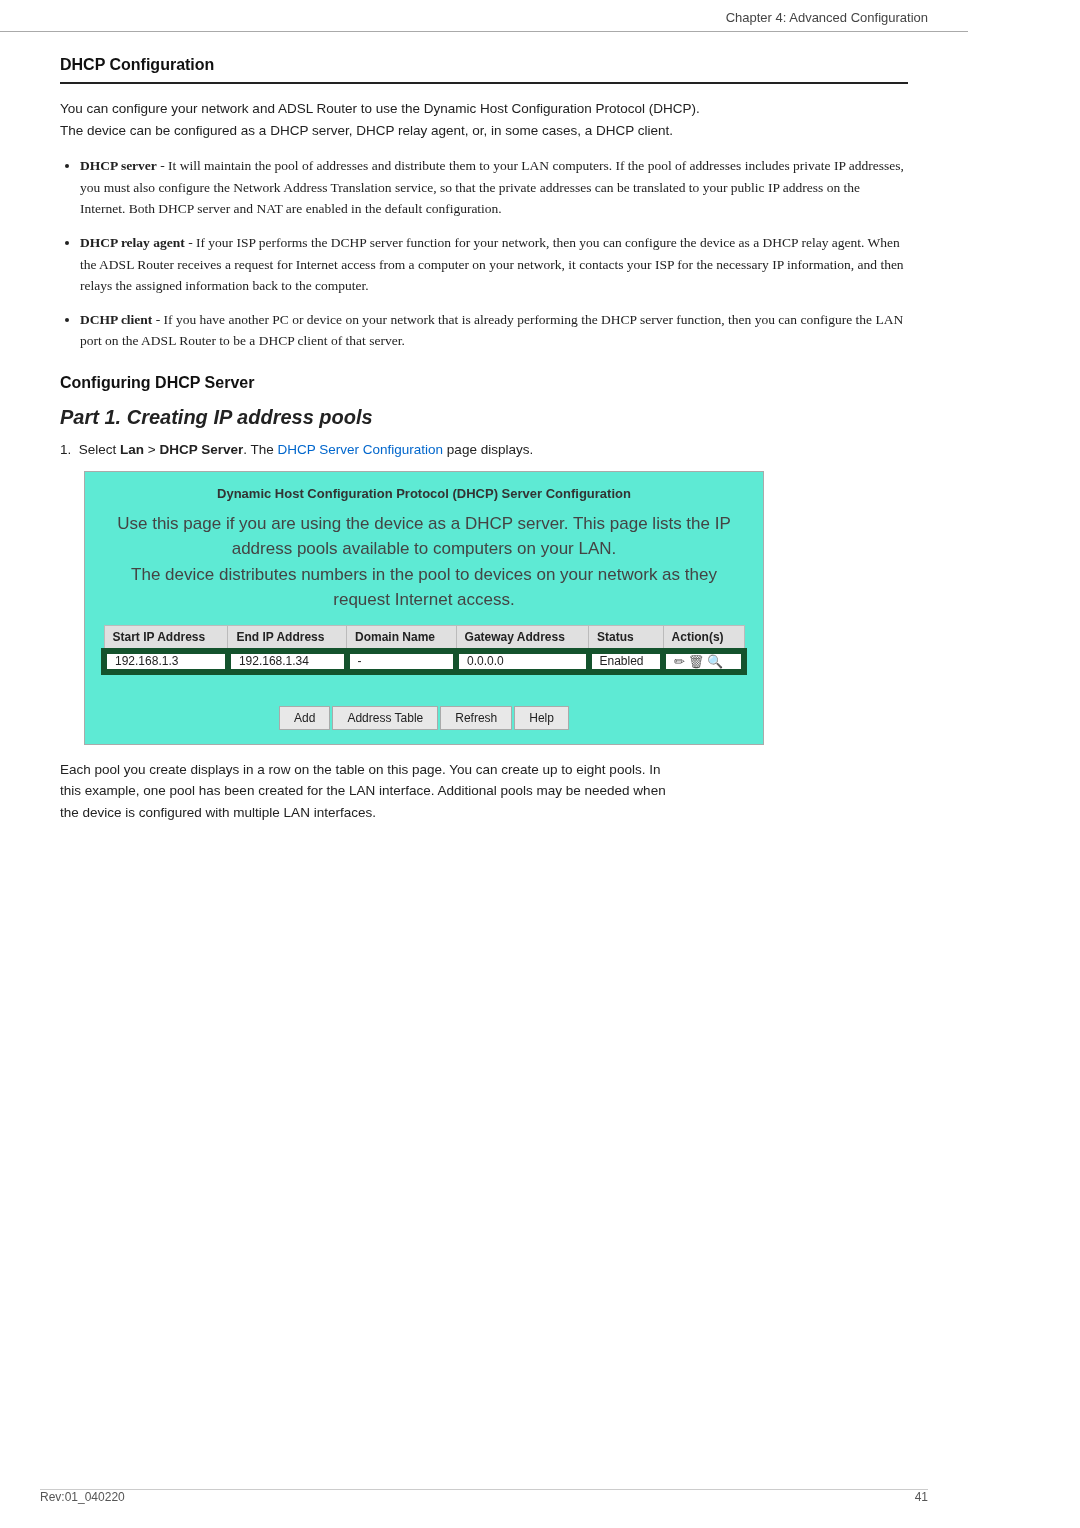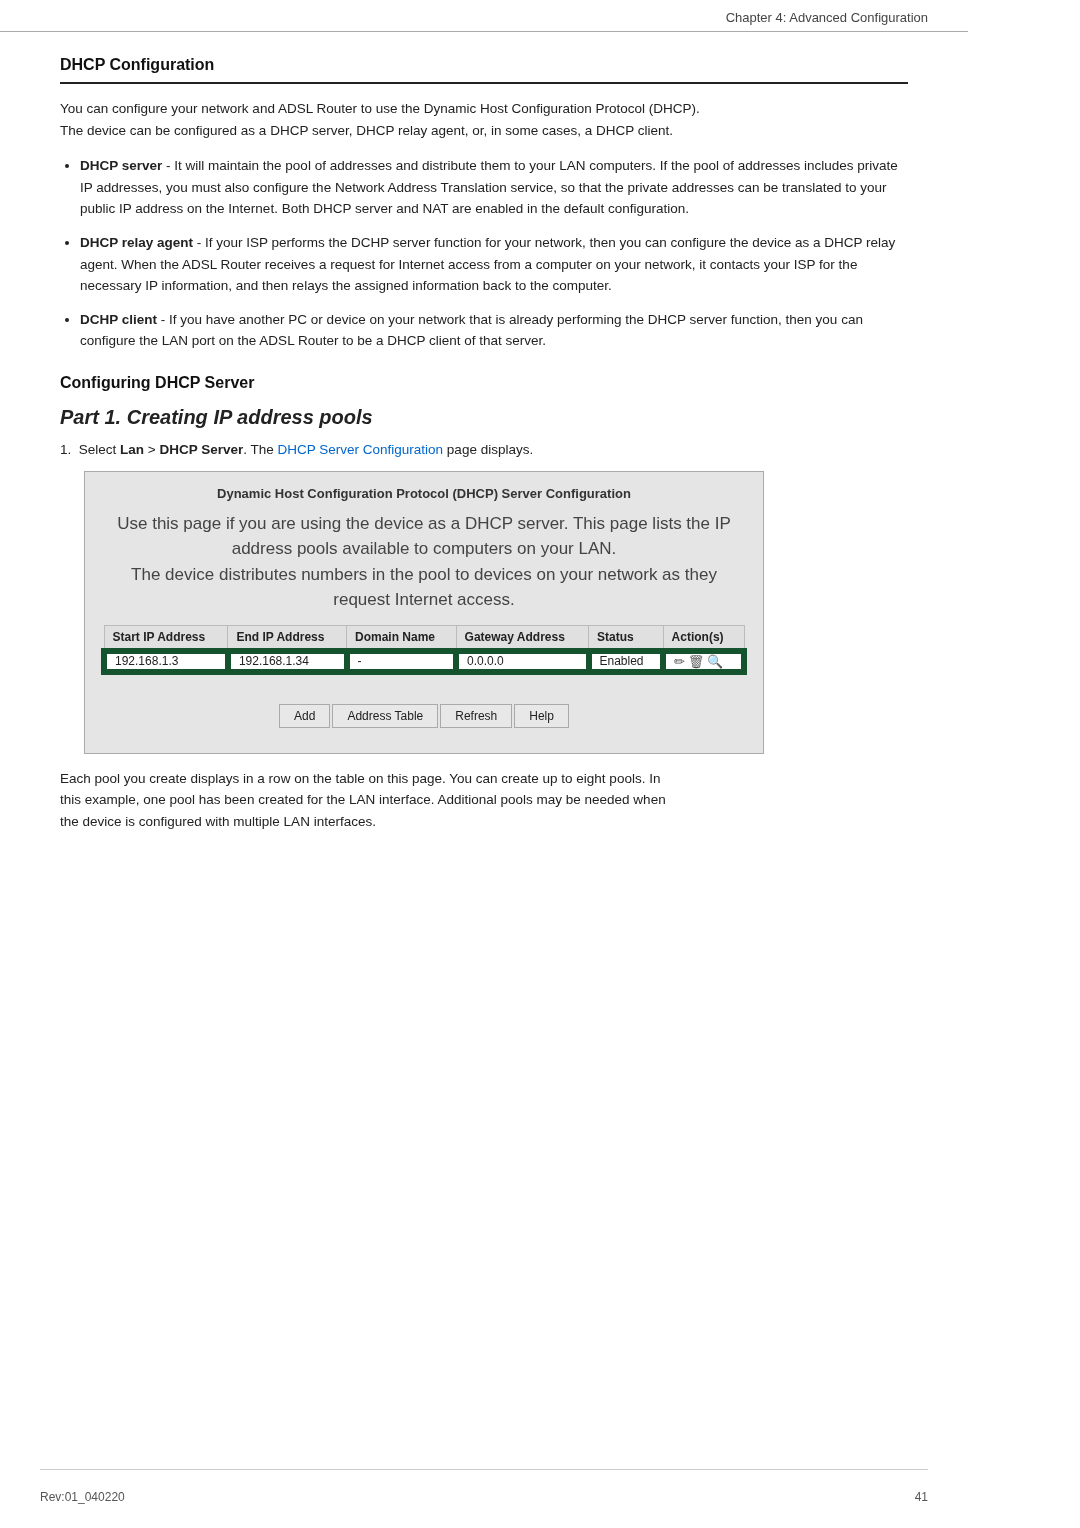--- a/index.html
+++ b/index.html
@@ -40,20 +40,21 @@
     .intro-text {
       font-size: 13.5px;
       margin-top: 14px;
       margin-bottom: 14px;
       line-height: 1.6;
       color: #222;
     }
     .bullet-list {
       margin-left: 20px;
       margin-bottom: 18px;
+      font-family: Liberation Serif, serif;
     }
     .bullet-list li {
       margin-bottom: 12px;
       font-size: 13.5px;
       line-height: 1.6;
       list-style-type: disc;
     }
     .bullet-list li .term {
       font-weight: bold;
     }
@@ -76,21 +77,21 @@
     }
     .step-text {
       font-size: 13.5px;
       margin-bottom: 10px;
       line-height: 1.6;
     }
     .step-text .bold { font-weight: bold; }
     .step-text .link { color: #0066cc; font-weight: normal; }
     .dhcp-box {
       border: 1px solid #aaa;
-      background: #e5e5e5;
+      background: #5eead4;
       margin: 10px 0 14px 24px;
       padding: 14px 16px 10px 16px;
       max-width: 680px;
     }
     .dhcp-box-title {
       text-align: center;
       font-size: 13px;
       font-weight: bold;
       color: #333;
       margin-bottom: 10px;
@@ -99,21 +100,21 @@
       font-size: 17px;
       text-align: center;
       color: #444;
       margin-bottom: 12px;
       line-height: 1.5;
     }
     .dhcp-table {
       width: 100%;
       border-collapse: collapse;
       font-size: 12px;
-      margin-bottom: 14px;
+      margin-bottom: 27px;
     }
     .dhcp-table th {
       background: #e0e0e0;
       border: 1px solid #bbb;
       padding: 4px 8px;
       text-align: left;
       font-weight: bold;
       color: #222;
     }
     .dhcp-table td {
@@ -138,39 +139,39 @@
       justify-content: center;
       margin-top: 8px;
     }
     .dhcp-btn {
       border: 1px solid #aaa;
       background: #e8e8e8;
       padding: 4px 14px;
       font-size: 12px;
       cursor: pointer;
       color: #222;
-      margin: 15px 1px;
+      margin: 4px 1px;
     }
     .after-box-text {
       font-size: 13.5px;
       line-height: 1.6;
       margin-top: 10px;
       color: #222;
     }
     .footer-bar {
       position: absolute;
       bottom: 24px;
       left: 40px;
       right: 40px;
       display: flex;
       justify-content: space-between;
       font-size: 12px;
       color: #555;
       border-top: 1px solid #ccc;
-      padding-top: 20px;
+      padding-top: 0;
     }
   </style>
 </head>
 <body>
 
 <div class="page-container">
   <div class="header-bar">
     <span>Chapter 4: Advanced Configuration</span>
   </div>
 

